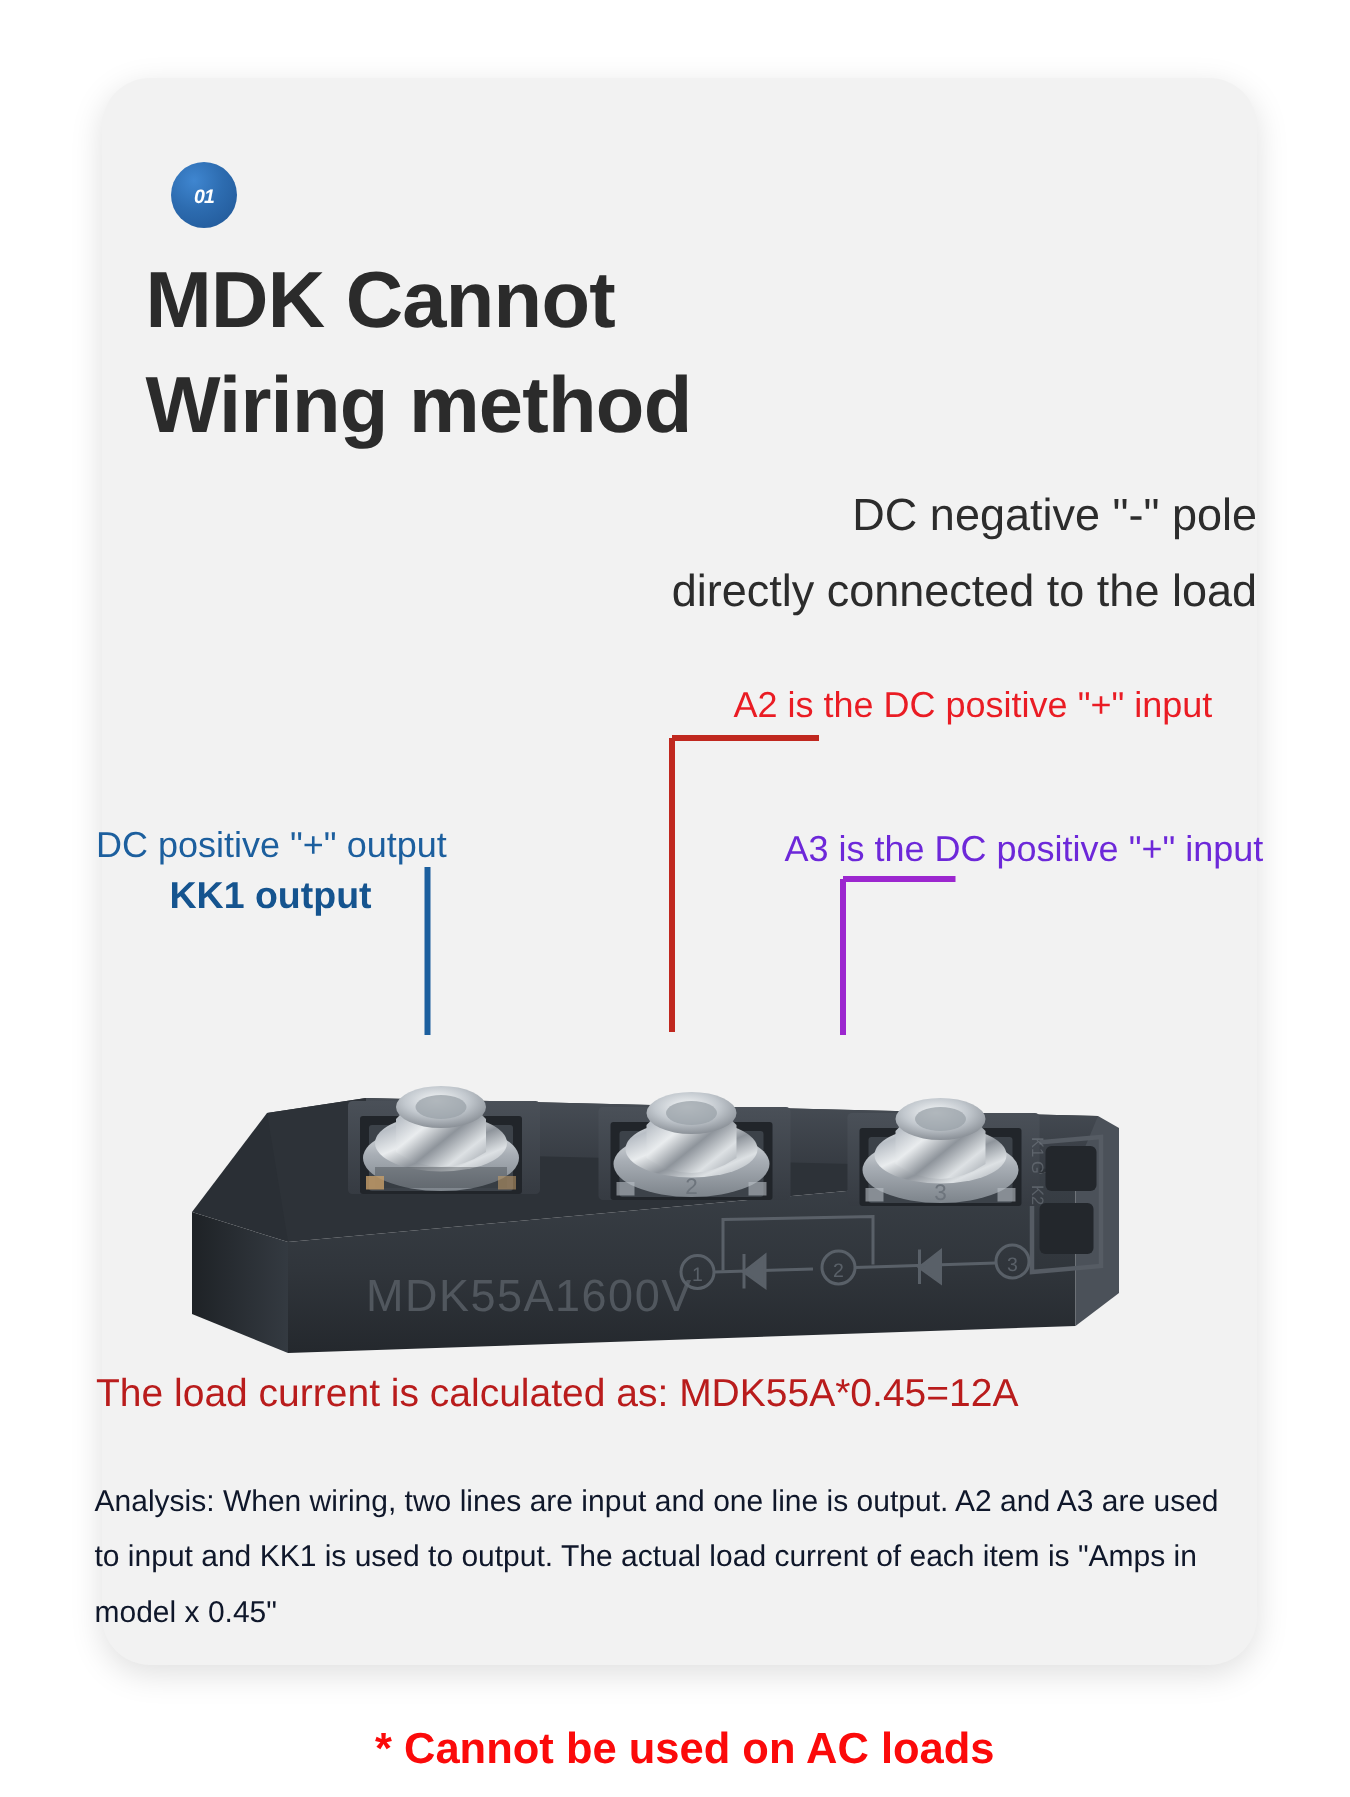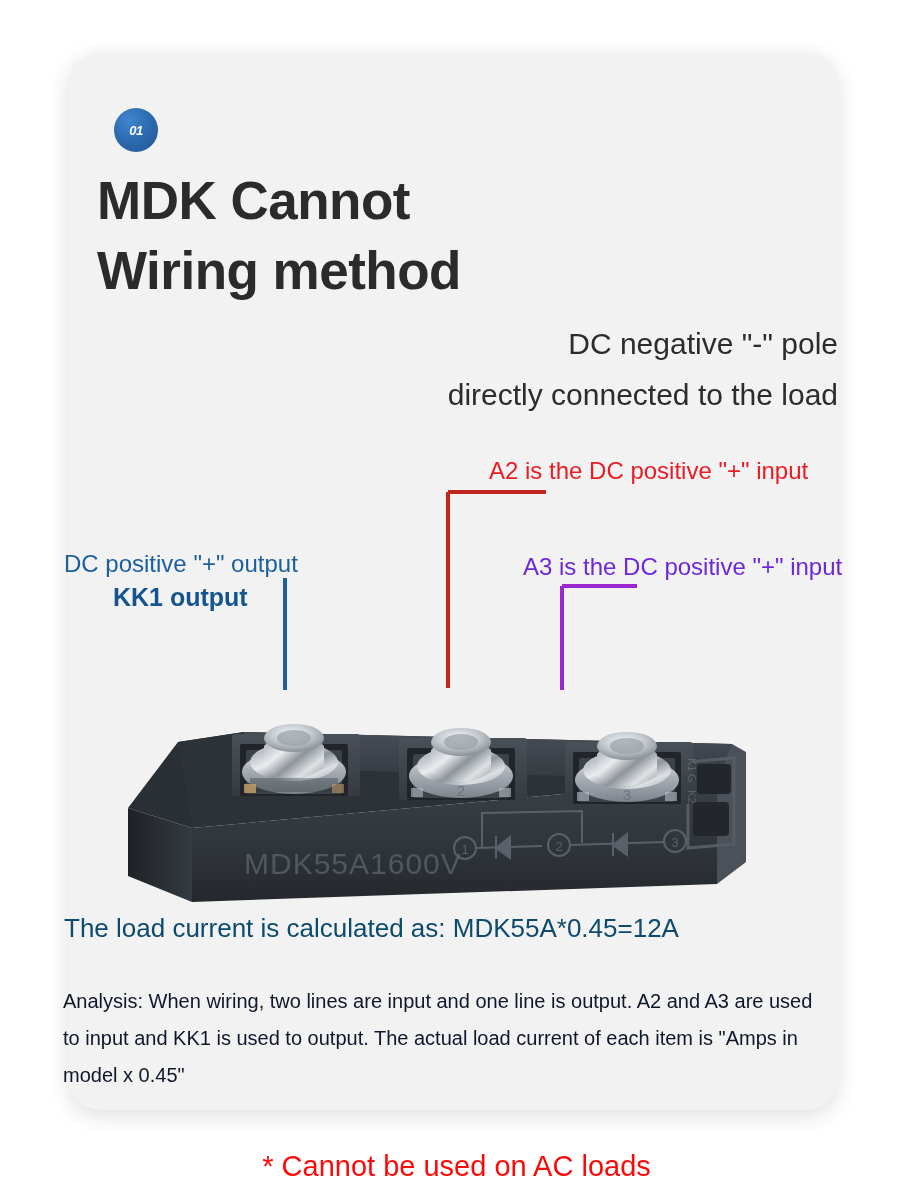--- a/index.html
+++ b/index.html
@@ -119,21 +119,21 @@
     height: 290px;
   }
 
   
   #calc-text {
     position: absolute;
     left: 64px;
     top: 913px;
     width: 790px;
     font-size: 26px;
-    color: #0c4a6e;
+    color: #b91c1c;
     white-space: nowrap;
   }
 
   #analysis-text {
     position: absolute;
     left: 63px;
     top: 965px;
     width: 768px;
     font-size: 20px;
     line-height: 37px;
@@ -141,21 +141,21 @@
     margin-top: 18px;
   }
 
   #warning-text {
     position: absolute;
     left: 0;
     top: 1150px;
     width: 900px;
     text-align: center;
     font-size: 29px;
-    font-weight: normal;
+    font-weight: bold;
     color: #fb0a0a;
     padding-left: 13px;
   }
 </style>
 </head>
 <body>
 
 <div id="page">
 
   <div id="card"></div>

